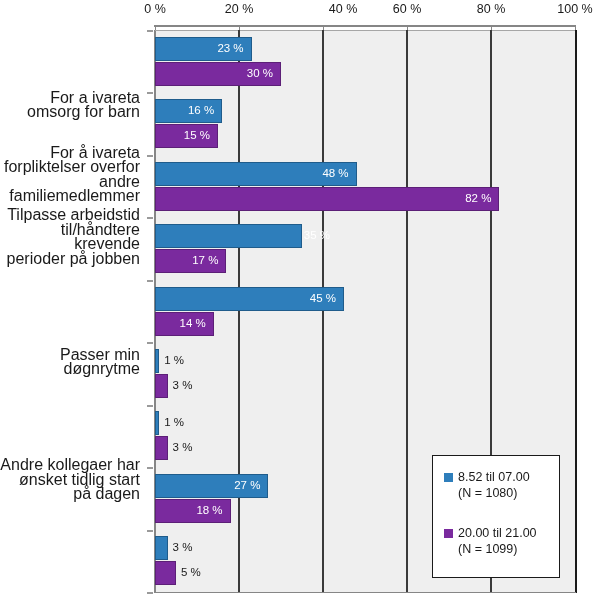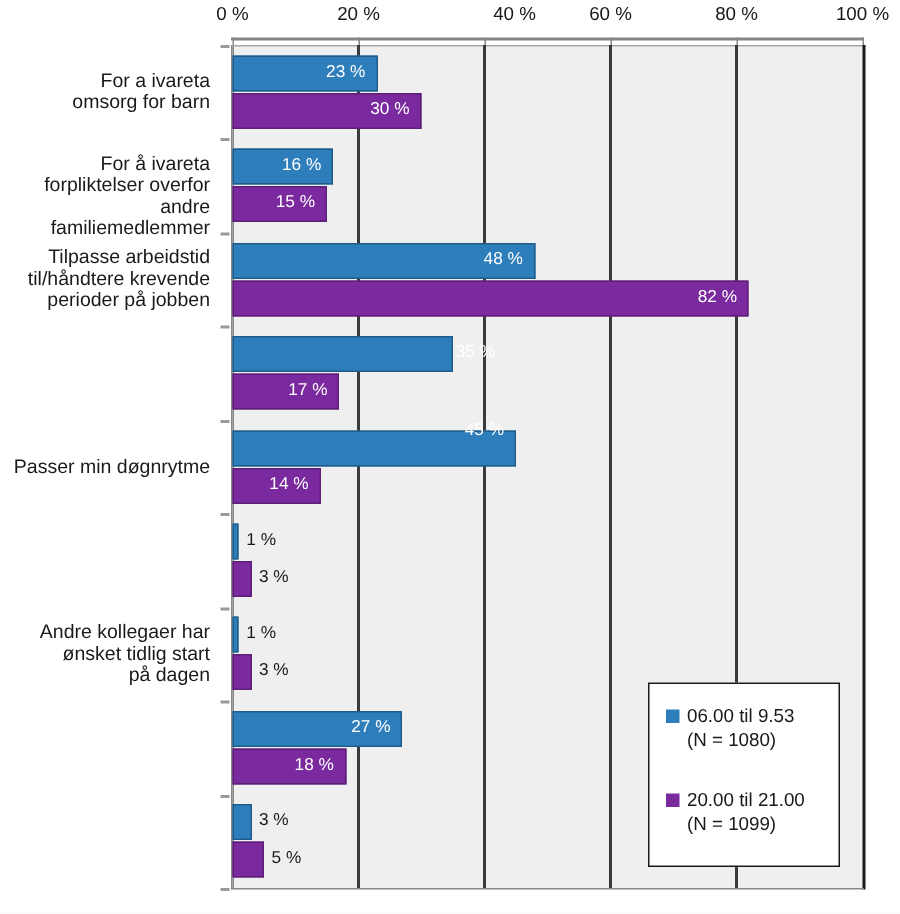--- a/index.html
+++ b/index.html
@@ -75,25 +75,26 @@
   .axis-line-v {
     position: absolute;
     width: 1.5px;
     background: #868686;
   }
 
   
   .cat-label {
     position: absolute;
     text-align: right;
-    font-size: 13px;
+    font-size: 16px;
     line-height: 14.5px;
     color: #1a1a1a;
     white-space: pre-line;
     right: 448px;
+    margin-top: 44px;
   }
 
   
   .cat-tick {
     position: absolute;
     height: 1.5px;
     width: 6px;
     background: #9a9a9a;
   }
 
@@ -198,21 +199,21 @@
     <div class="bar series1" style="left: 155px; top: 187px; width: 344.4px; height: 24px;"></div>
     <div class="bar-label-in" style="top: 193px; left: 491.4px; transform: translateX(-100%);">82 %</div>
     <div class="cat-tick" style="left: 147px; top: 217px;"></div>
     <div class="bar series0" style="left: 155px; top: 224px; width: 147px; height: 24px;"></div>
     <div class="bar-label-in" style="top: 230px; left: 294px; transform: translateX(-100%); margin-left: 36px;">35 %</div>
     <div class="bar series1" style="left: 155px; top: 249px; width: 71.4px; height: 24px;"></div>
     <div class="bar-label-in" style="top: 255px; left: 218.4px; transform: translateX(-100%);">17 %</div>
     <div class="cat-tick" style="left: 147px; top: 280px;"></div>
     <div class="cat-label" style="top: 303.75px; width: 152px; left: 0px; right: auto; padding-right: 12px; box-sizing: border-box;">Passer min døgnrytme</div>
     <div class="bar series0" style="left: 155px; top: 287px; width: 189px; height: 24px;"></div>
-    <div class="bar-label-in" style="top: 282px; left: 336px; transform: translateX(-100%);">45 %</div>
+    <div class="bar-label-in" style="top: 293px; left: 336px; transform: translateX(-100%);">45 %</div>
     <div class="bar series1" style="left: 155px; top: 312px; width: 58.8px; height: 24px;"></div>
     <div class="bar-label-in" style="top: 318px; left: 205.8px; transform: translateX(-100%);">14 %</div>
     <div class="cat-tick" style="left: 147px; top: 342px;"></div>
     <div class="bar series0" style="left: 155px; top: 349px; width: 4.2px; height: 24px;"></div>
     <div class="bar-label-out" style="top: 355px; left: 164.2px;">1 %</div>
     <div class="bar series1" style="left: 155px; top: 374px; width: 12.6px; height: 24px;"></div>
     <div class="bar-label-out" style="top: 380px; left: 172.6px;">3 %</div>
     <div class="cat-tick" style="left: 147px; top: 405px;"></div>
     <div class="cat-label" style="top: 414.139px; width: 152px; left: 0px; right: auto; padding-right: 12px; box-sizing: border-box;">Andre kollegaer har
 ønsket tidlig start
@@ -228,18 +229,18 @@
     <div class="bar-label-in" style="top: 505px; left: 222.6px; transform: translateX(-100%);">18 %</div>
     <div class="cat-tick" style="left: 147px; top: 530px;"></div>
     <div class="cat-tick" style="left: 147px; top: 592px;"></div>
     <div class="bar series0" style="left: 155px; top: 536px; width: 12.6px; height: 24px;"></div>
     <div class="bar-label-out" style="top: 542px; left: 172.6px;">3 %</div>
     <div class="bar series1" style="left: 155px; top: 561px; width: 21px; height: 24px;"></div>
     <div class="bar-label-out" style="top: 567px; left: 181px;">5 %</div>
     <div class="plot-top-line" style="left: 154px; top: 592px; width: 422px; background: rgb(134, 134, 134);"></div>
     <div class="legend-box" style="left: 432px; top: 455px; width: 128px; height: 123px;"></div>
     <div class="legend-swatch series0" style="left: 444px; top: 473px;"></div>
-    <div class="legend-entry" style="left: 458px; top: 469px; width: 98px;">06.00 til 9.53
+    <div class="legend-entry" style="left: 458px; top: 469px; width: 98px;">8.52 til 07.00
 (N = 1080)</div>
     <div class="legend-swatch series1" style="left: 444px; top: 529px;"></div>
     <div class="legend-entry" style="left: 458px; top: 525px; width: 98px;">20.00 til 21.00
 (N = 1099)</div>
   </div>
 
 </body></html>

